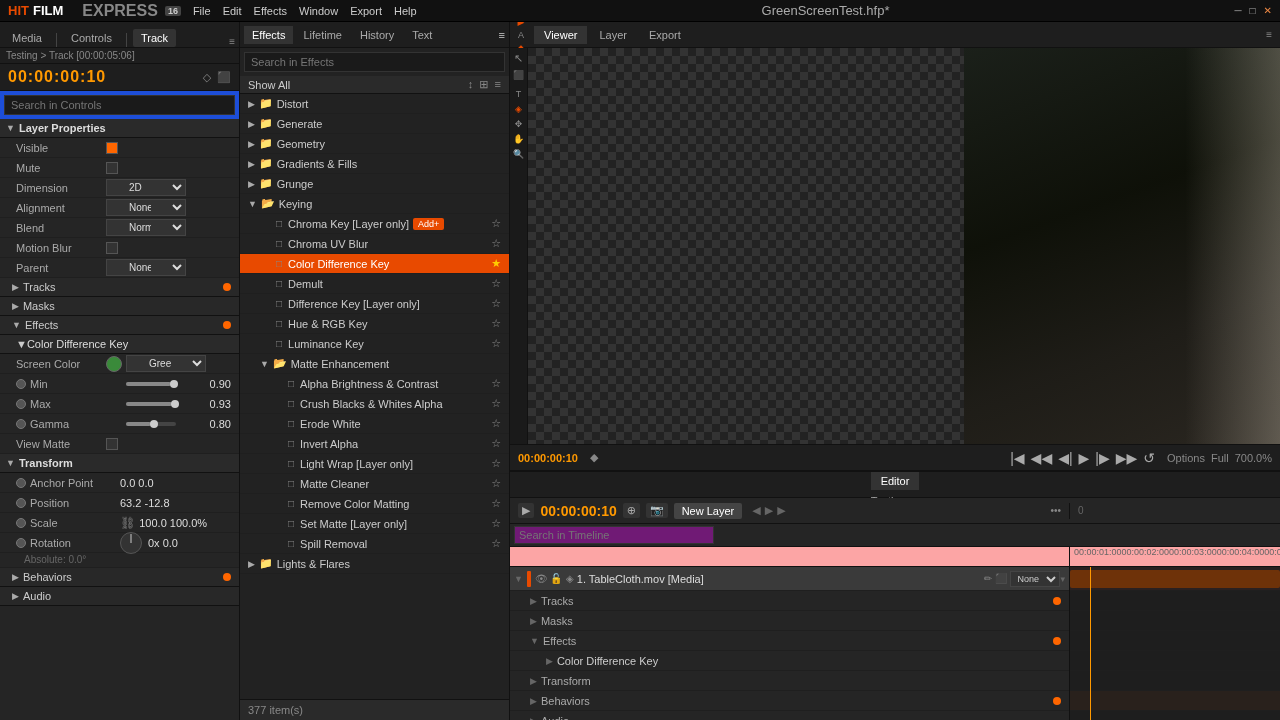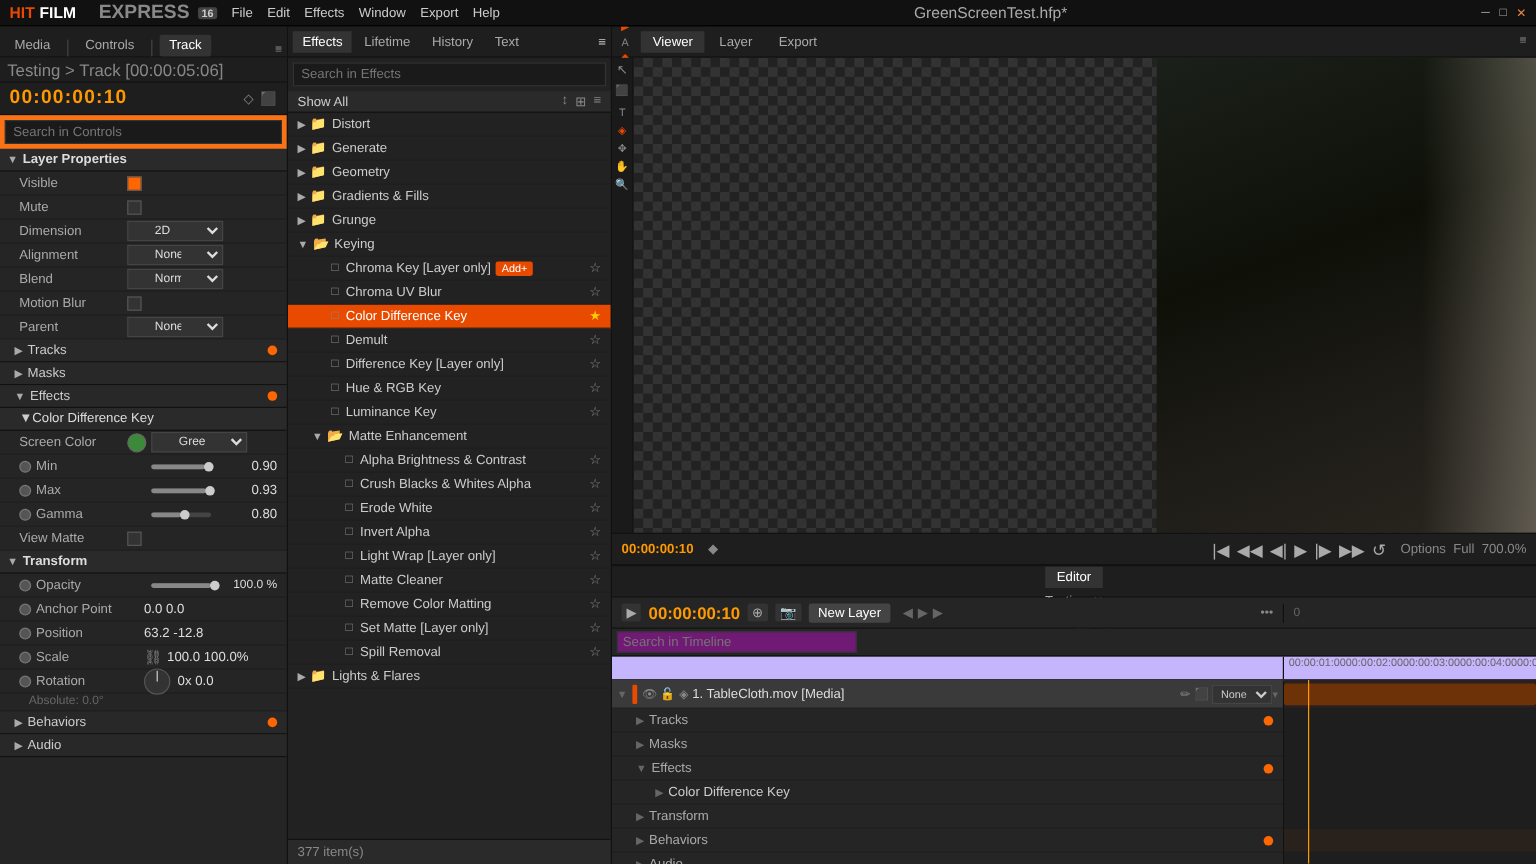--- a/index.html
+++ b/index.html
@@ -91,21 +91,21 @@
       border: 1px solid #333;
       padding: 3px 6px;
       color: #aaa;
       font-size: 11px;
       width: 100%;
       outline: none;
     }
     .search-container {
       padding: 4px;
       flex-shrink: 0;
-      background: #f97316;
+      background: #1d4ed8;
     }
     
     .section-header {
       display: flex;
       align-items: center;
       padding: 3px 6px;
       background: #2a2a2a;
       border-bottom: 1px solid #111;
       cursor: pointer;
       flex-shrink: 0;
@@ -541,21 +541,21 @@
     <div class="tab-bar">
       <div class="tab">Media</div>
       <div class="separator"></div>
       <div class="tab">Controls</div>
       <div class="separator"></div>
       <div class="tab active">Track</div>
       <div style="flex:1"></div>
       <span class="tab-icon">≡</span>
     </div>
 
-    <div style="padding:2px 6px;background:#1e1e1e;border-bottom:1px solid #111;font-size:14px;color:#888;flex-shrink:0;">Testing &gt; Track [00:00:05:06]</div>
+    <div style="padding:2px 6px;background:#1e1e1e;border-bottom:1px solid #111;font-size:10px;color:#888;flex-shrink:0;">Testing &gt; Track [00:00:05:06]</div>
 
     <div id="time-display">
       <div class="time">00:00:00:10</div>
       <div class="icons">
         <span>◇</span>
         <span>⬛</span>
       </div>
     </div>
 
     <div class="search-container">
@@ -672,29 +672,20 @@
       <div class="prop-row">
         <span class="prop-name">View Matte</span>
         <div class="checkbox"></div>
       </div>
 
       <div class="section-header">
         <span class="arrow">▼</span>
         <span class="label">Transform</span>
       </div>
 
-      <div class="prop-row">
-        <div class="circle-btn"></div>
-        <span class="prop-name">Opacity</span>
-        <div class="slider-track">
-          <div class="slider-fill" style="width:100%"></div>
-          <div class="slider-thumb" style="left:98%"></div>
-        </div>
-        <span class="prop-value" style="width:50px;text-align:right;font-size:10px;">100.0 %</span>
-      </div>
 
       <div class="prop-row">
         <div class="circle-btn"></div>
         <span class="prop-name">Anchor Point</span>
         <span class="prop-value">0.0  0.0</span>
       </div>
 
       <div class="prop-row">
         <div class="circle-btn"></div>
         <span class="prop-name">Position</span>
@@ -990,21 +981,21 @@
           <span style="color:#666;font-size:10px;">0</span>
         </div>
       </div>
 
       <div class="tl-search-bar">
         <input type="text" placeholder="Search in Timeline" style="">
       </div>
 
       <div style="display:flex;flex:1;overflow:hidden;flex-direction:column;">
 
-        <div style="display:flex;background:#c4b5fd;border-bottom:1px solid #111;height:20px;flex-shrink:0;">
+        <div style="display:flex;background:#fca5a5;border-bottom:1px solid #111;height:20px;flex-shrink:0;">
           <div style="width:560px;flex-shrink:0;border-right:1px solid #111;"></div>
           <div style="flex:1;position:relative;overflow:hidden;">
             <div class="ruler-marks">
               <span></span>
               <span>00:00:01:00</span>
               <span>00:00:02:00</span>
               <span>00:00:03:00</span>
               <span>00:00:04:00</span>
               <span>00:00:05:00</span>
             </div>

